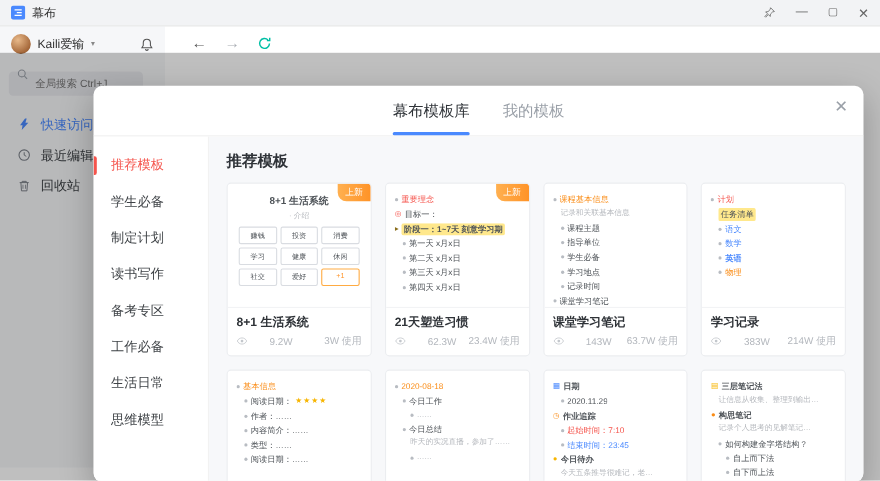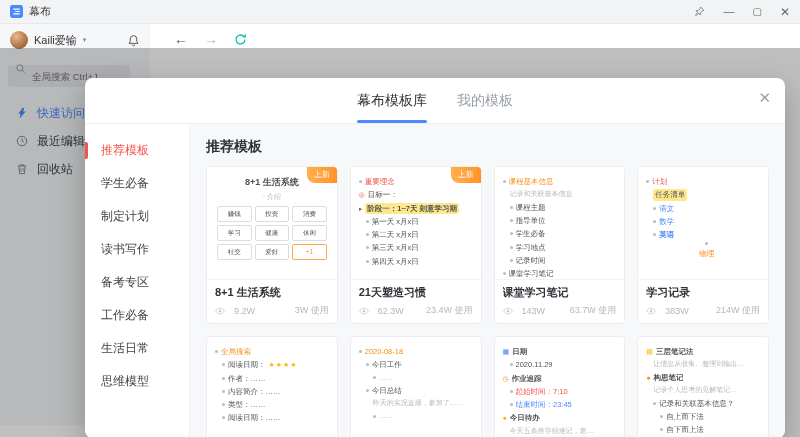--- a/index.html
+++ b/index.html
@@ -57,21 +57,21 @@
 
   .panel { flex:1; background:#f7f8fa; padding:12px 16px; overflow:hidden; }
   .panel-title { font-size:14px; font-weight:bold; color:#2f3338; margin:2px 0 10px; }
   .grid { display:grid; grid-template-columns:repeat(4,1fr); gap:12px; }
   .card { position:relative; height:158px; background:#fff; border:1px solid #ebedf0; border-radius:4px; display:flex; flex-direction:column; overflow:hidden; cursor:pointer; }
   .badge { position:absolute; top:0; right:0; background:linear-gradient(90deg,#ffb050,#ff9327); color:#fff; font-size:8px; padding:2px 7px 3px; border-radius:0 3px 0 8px; z-index:2; }
   .preview { flex:1; padding:7px 8px 0; overflow:hidden; }
   .cfooter { flex:none; border-top:1px solid #f2f3f5; padding:5px 8px 6px; }
   .ctitle { font-size:11px; font-weight:bold; color:#2f3338; margin-bottom:4px; white-space:nowrap; overflow:hidden; }
   .cstats { display:flex; align-items:center; justify-content:space-between; font-size:9px; color:#b3b7bd; }
-  .views { display:flex; align-items:center; gap:9px; }
+  .views { display:flex; gap:20px; }
   .views .vic { display:flex; color:#c3c7cc; }
 
   
   .pl { display:flex; align-items:center; gap:3px; font-size:7.5px; color:#4e5358; line-height:1.5; margin:2px 0; white-space:nowrap; overflow:hidden; }
   .pl.center { justify-content:center; }
   .pl .dot { width:3px; height:3px; border-radius:50%; background:#b8bcc2; flex:none; }
   .pl .ic { font-size:7px; line-height:1; flex:none; }
   .pl .txt { overflow:hidden; text-overflow:ellipsis; }
   .pl.muted .txt { color:#b5b8bd; font-size:7px; }
   .pl .hl { background:#ffe88c; border-radius:2px; padding:0 2px; }
@@ -341,21 +341,21 @@
                   <span class="txt" style="color: rgb(74, 137, 254);">语文</span>
                 </div>
                 <div class="pl" style="margin-left: 7px;">
                   <span class="dot"></span>
                   <span class="txt" style="color: rgb(74, 137, 254);">数学</span>
                 </div>
                 <div class="pl" style="margin-left: 7px;">
                   <span class="dot"></span>
                   <span class="txt" style="color: rgb(74, 137, 254); font-weight: bold;">英语</span>
                 </div>
-                <div class="pl" style="margin-left: 7px; flex-direction: column;">
+                <div class="pl" style="margin-left: 7px;">
                   <span class="dot"></span>
                   <span class="txt" style="color: rgb(250, 140, 22);">物理</span>
                 </div>
               </div>
               <div class="cfooter">
                 <div class="ctitle">学习记录</div>
                 <div class="cstats">
                   <span class="views">
                     <span class="vic">
                       <svg width="10" height="8" viewBox="0 0 16 12">
@@ -366,21 +366,21 @@
                     <span>383W</span>
                   </span>
                   <span>214W 使用</span>
                 </div>
               </div>
             </div>
             <div class="card">
               <div class="preview">
                 <div class="pl">
                   <span class="dot"></span>
-                  <span class="txt" style="color: rgb(250, 140, 22);">全局搜索</span>
+                  <span class="txt" style="color: rgb(250, 140, 22);">基本信息</span>
                 </div>
                 <div class="pl" style="margin-left: 7px;">
                   <span class="dot"></span>
                   <span class="txt">阅读日期：</span>
                   <span class="stars">★★★★</span>
                 </div>
                 <div class="pl" style="margin-left: 7px;">
                   <span class="dot"></span>
                   <span class="txt">作者：……</span>
                 </div>
@@ -467,21 +467,21 @@
                 </div>
                 <div class="pl">
                   <span class="ic" style="color: rgb(250, 140, 22);">●</span>
                   <span class="txt" style="font-weight: bold;">构思笔记</span>
                 </div>
                 <div class="pl muted" style="margin-left: 7px;">
                   <span class="txt">记录个人思考的见解笔记…</span>
                 </div>
                 <div class="pl" style="margin-left: 7px;">
                   <span class="dot"></span>
-                  <span class="txt">记录和关联基本信息？</span>
+                  <span class="txt">如何构建金字塔结构？</span>
                 </div>
                 <div class="pl" style="margin-left: 14px;">
                   <span class="dot"></span>
                   <span class="txt">自上而下法</span>
                 </div>
                 <div class="pl" style="margin-left: 14px;">
                   <span class="dot"></span>
                   <span class="txt">自下而上法</span>
                 </div>
               </div>

